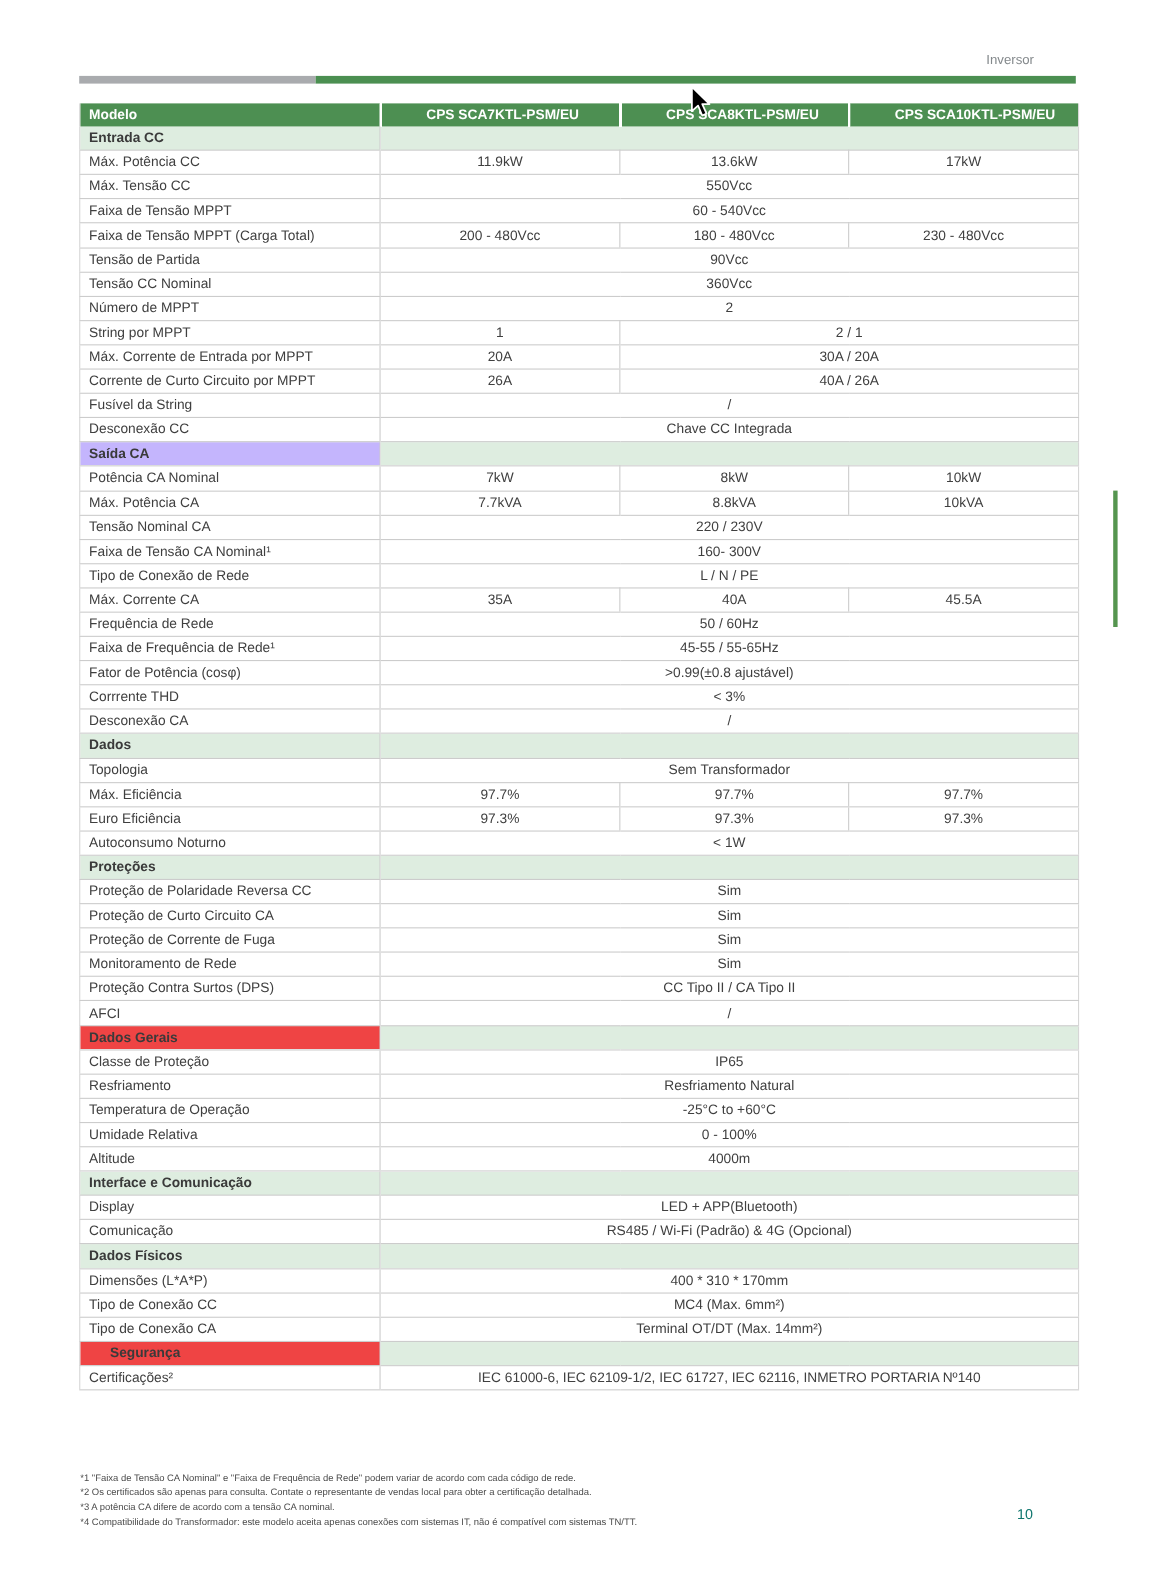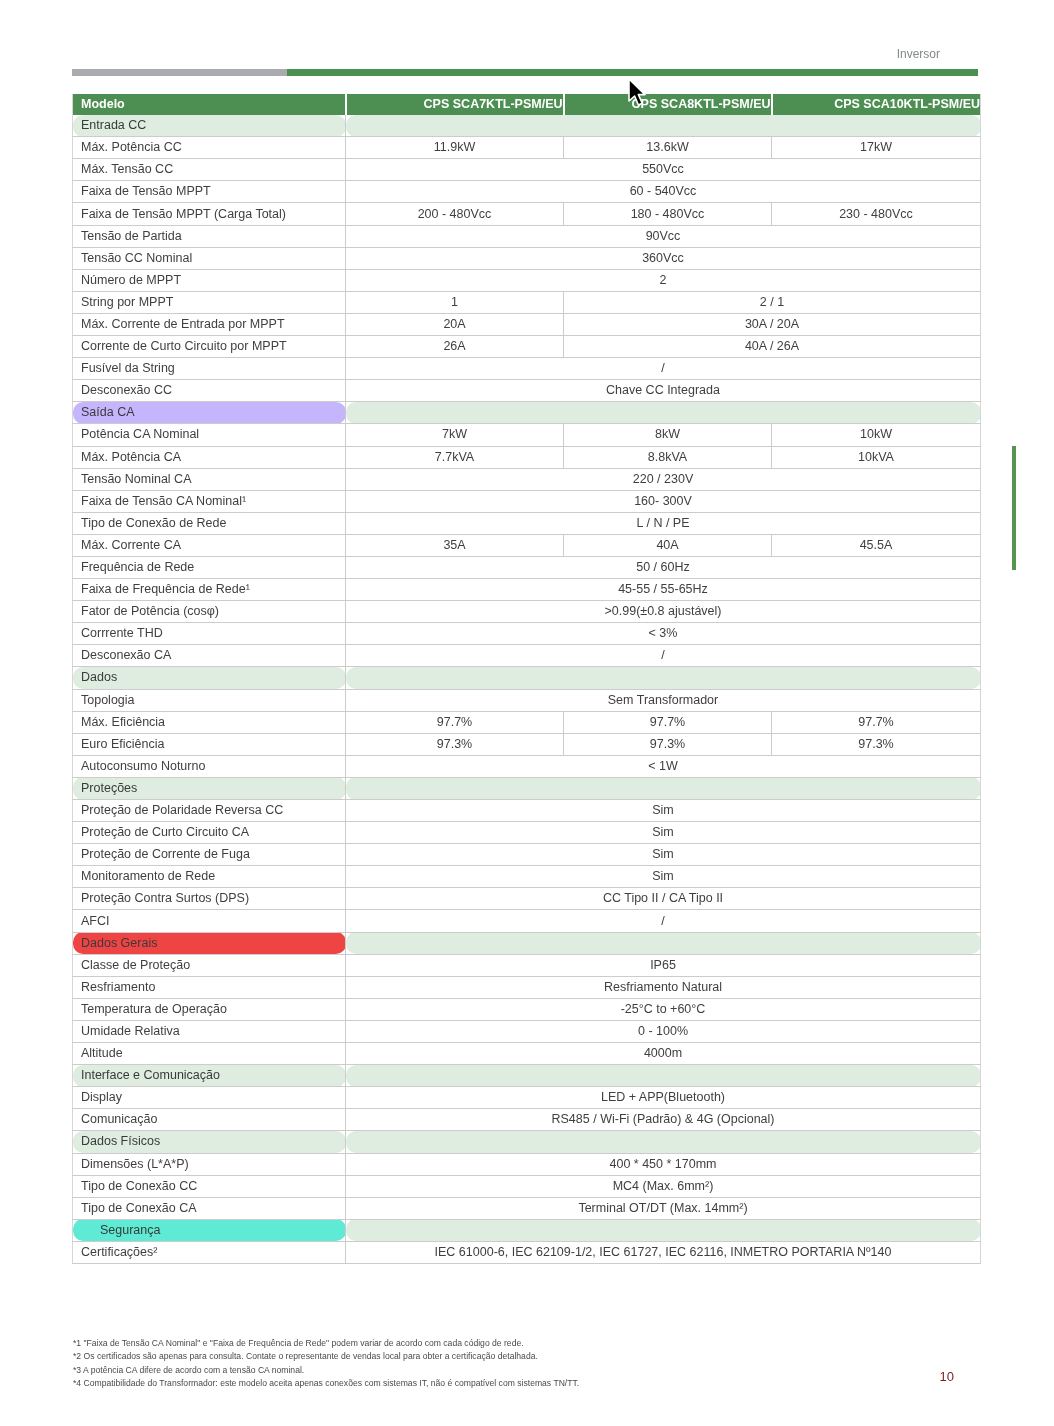--- a/index.html
+++ b/index.html
@@ -15,32 +15,32 @@
   .top-bar .seg-green{flex:1;height:100%;}
 
   .spec-table-wrap{position:absolute;left:72px;top:94px;width:908px;}
   table.spec{border-collapse:collapse;table-layout:fixed;width:908px;
     border-left:1px solid #d6d6d6;border-right:1px solid #d6d6d6;border-bottom:1px solid #cccccc;}
   table.spec th,table.spec td{
     height:21.1px;padding:0;font-size:12.5px;line-height:21px;
     overflow:hidden;white-space:nowrap;vertical-align:middle;
   }
   table.spec th{
-    color:#ffffff;font-weight:bold;text-align:right;
+    color:#ffffff;font-weight:bold;text-align:left;padding-left:41px;
   }
   table.spec th.first{text-align:left;padding-left:8px;}
   table.spec th + th{border-left:2px solid #ffffff;}
   table.spec td{border-bottom:1px solid #cccccc;color:#3f3f3f;}
   table.spec td.label{text-align:left;padding-left:8px;}
   table.spec td.value{text-align:center;border-left:1px solid #cccccc;}
-  table.spec tr.section td{font-weight:normal;color:#3a3a3a;border-radius:10px;}
+  table.spec tr.section td{font-weight:bold;color:#3a3a3a;}
 
   .footnotes{position:absolute;left:73px;top:1337px;width:880px;font-size:8.6px;
     line-height:13.4px;color:#4a4a4a;}
-  .page-number{position:absolute;top:1369px;right:62px;font-size:13px;color:#7f1d1d;}
+  .page-number{position:absolute;top:1369px;right:77px;font-size:13px;color:#0f766e;}
 
   .side-tab{
     position:absolute;left:1012px;top:446px;width:30px;height:124px;
     color:#ffffff;font-size:15px;letter-spacing:0.3px;
     writing-mode:vertical-rl;transform:rotate(180deg);
     display:flex;align-items:center;justify-content:center;
   }
   .cursor{position:absolute;left:627px;top:78px;width:22px;height:30px;pointer-events:none;}
 </style>
 </head>
@@ -272,32 +272,32 @@
           <tr>
             <td class="label">Comunicação</td>
             <td class="value" colspan="3">RS485 / Wi-Fi (Padrão) &amp; 4G (Opcional)</td>
           </tr>
           <tr class="section">
             <td class="label" style="background: rgb(222, 237, 224);">Dados Físicos</td>
             <td class="value" colspan="3" style="background: rgb(222, 237, 224);"></td>
           </tr>
           <tr>
             <td class="label">Dimensões (L*A*P)</td>
-            <td class="value" colspan="3">400 * 450 * 170mm</td>
+            <td class="value" colspan="3">400 * 310 * 170mm</td>
           </tr>
           <tr>
             <td class="label">Tipo de Conexão CC</td>
             <td class="value" colspan="3">MC4 (Max. 6mm²)</td>
           </tr>
           <tr>
             <td class="label">Tipo de Conexão CA</td>
             <td class="value" colspan="3">Terminal OT/DT (Max. 14mm²)</td>
           </tr>
           <tr class="section">
-            <td class="label" style="background: #5eead4; padding-left: 27px;">Segurança</td>
+            <td class="label" style="background: #ef4444; padding-left: 27px;">Segurança</td>
             <td class="value" colspan="3" style="background: rgb(222, 237, 224);"></td>
           </tr>
           <tr>
             <td class="label">Certificações²</td>
             <td class="value" colspan="3">IEC 61000-6, IEC 62109-1/2, IEC 61727, IEC 62116, INMETRO PORTARIA Nº140</td>
           </tr>
         </tbody>
     </table>
   </div>
 

